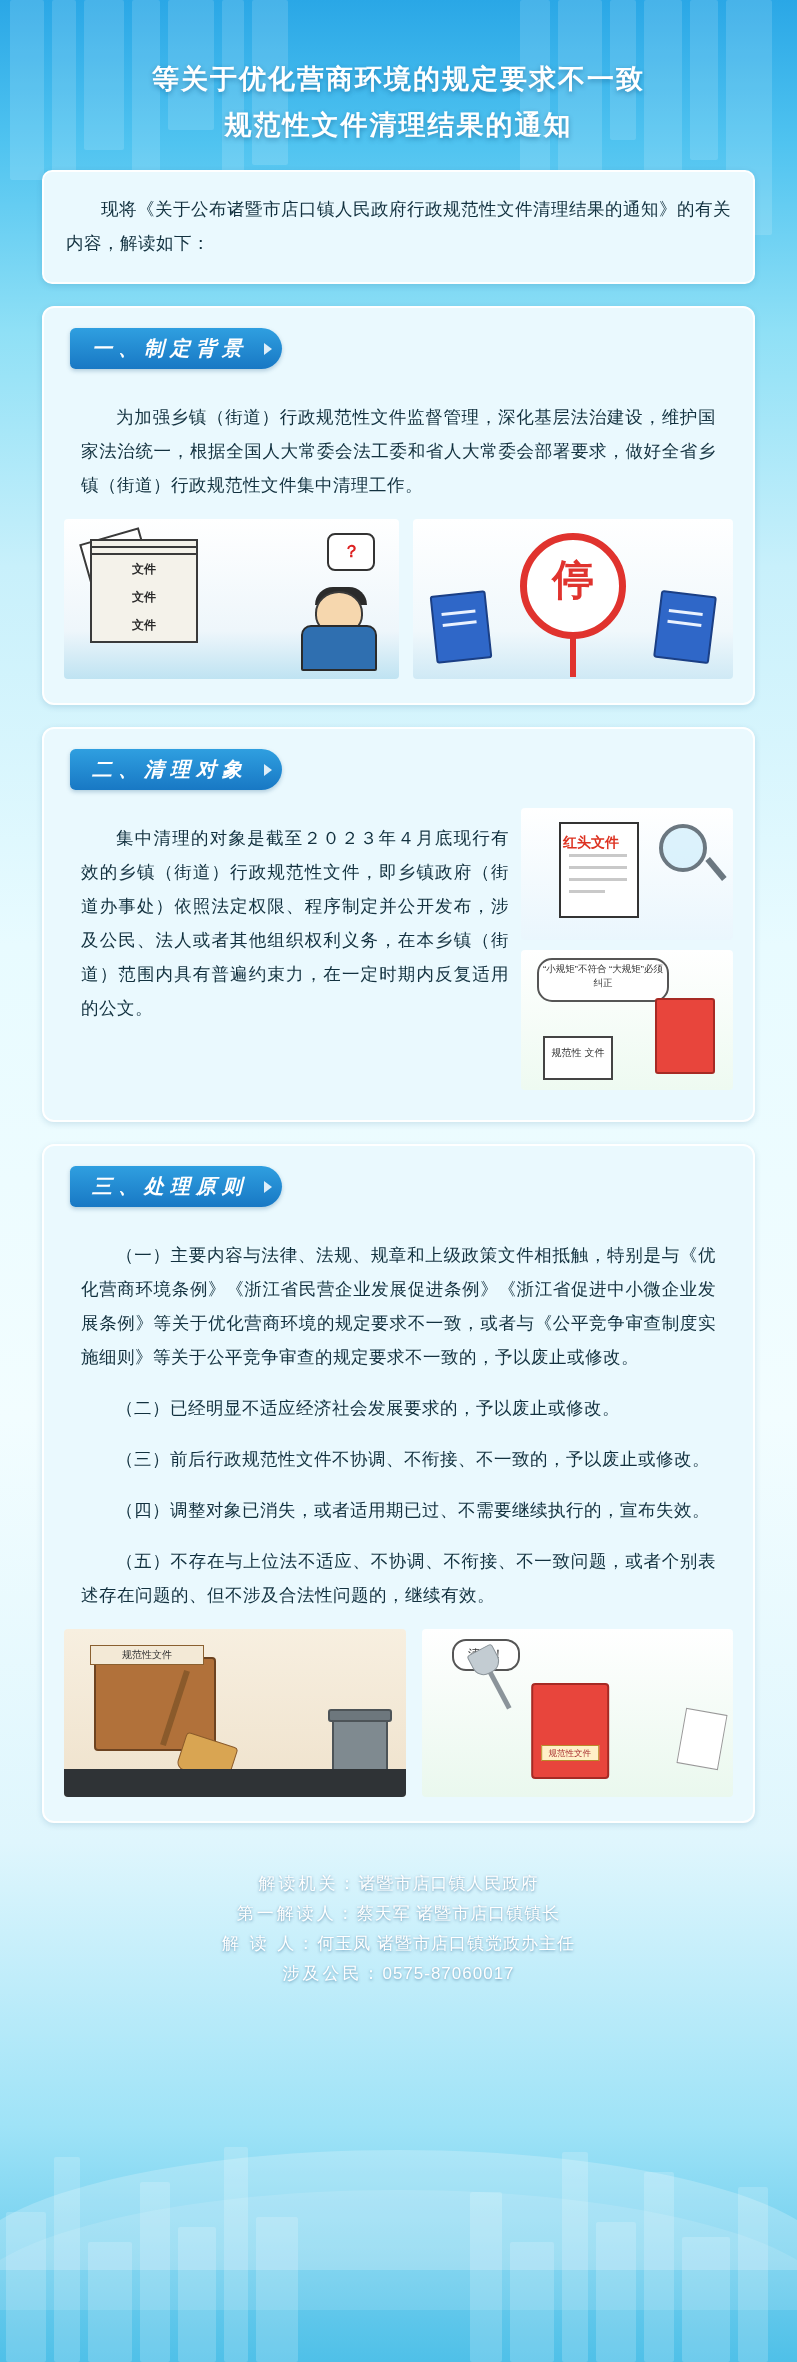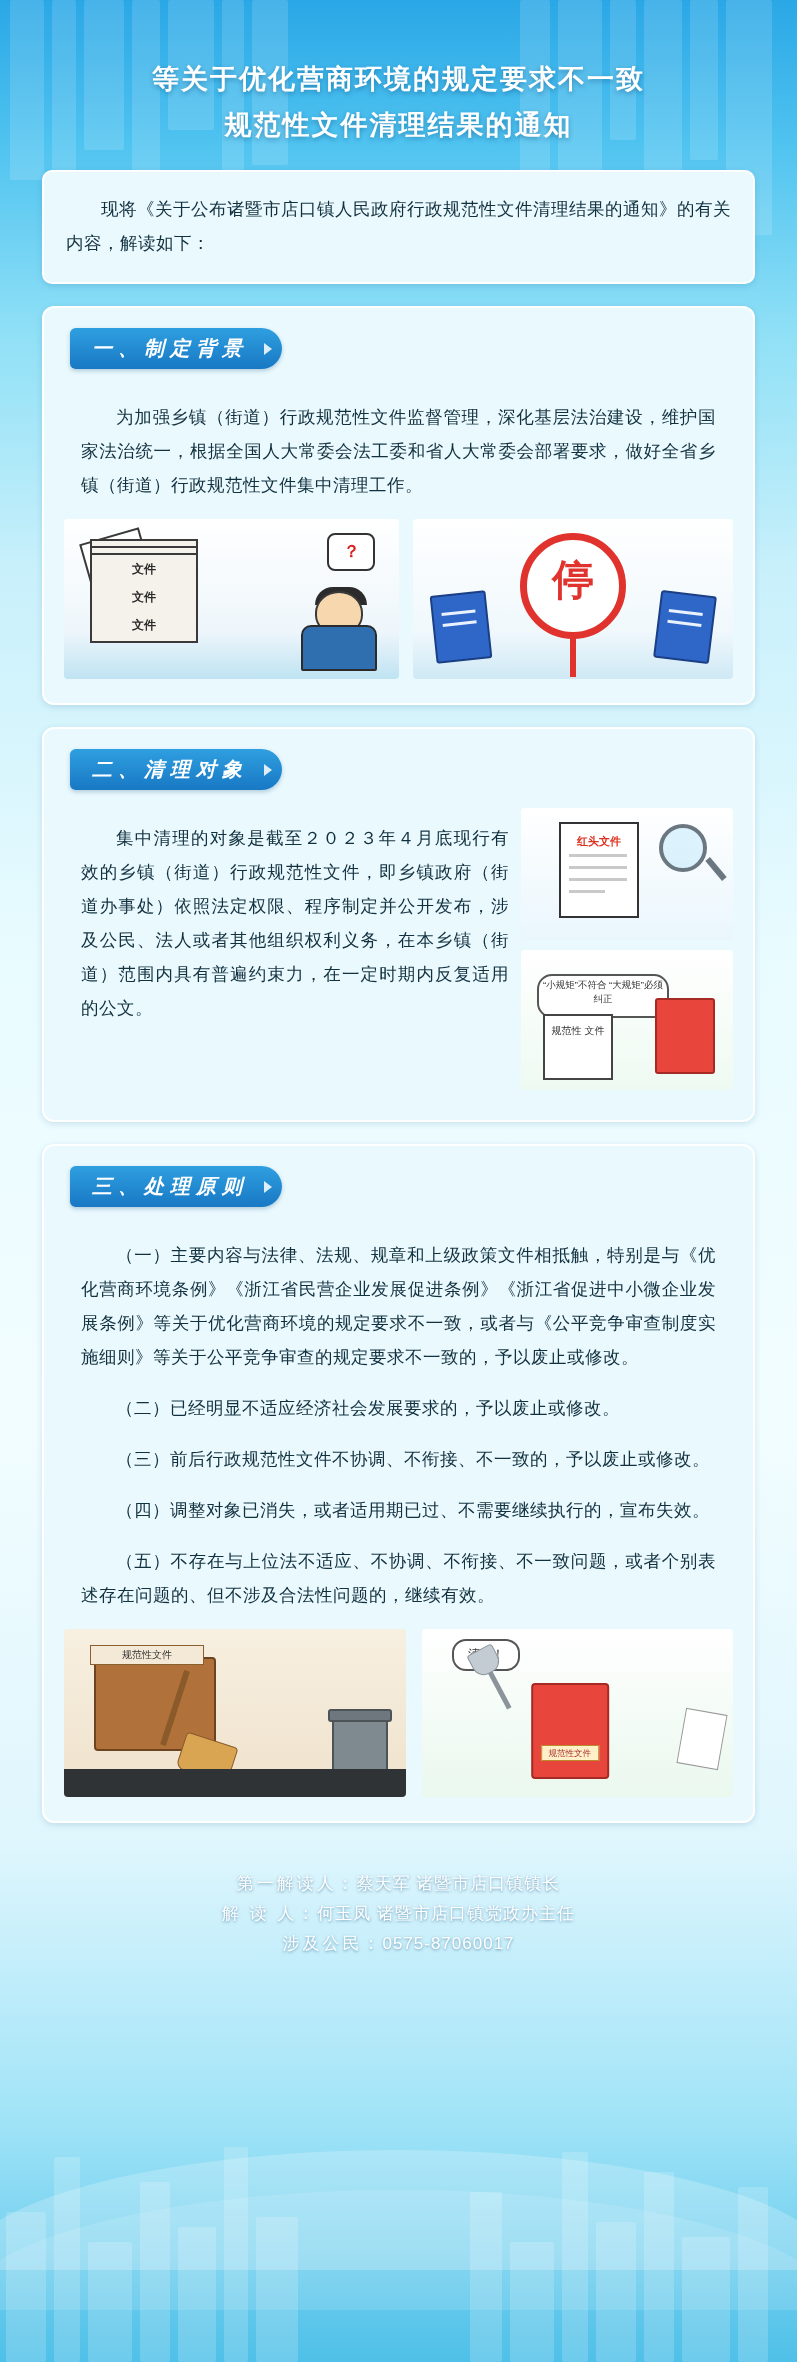--- a/index.html
+++ b/index.html
@@ -258,21 +258,21 @@
     margin-bottom: 10px;
   }
   .paper-red {
     position: absolute;
     left: 38px; top: 14px;
     width: 76px; height: 92px;
     background: #ffffff;
     border: 2px solid #333;
   }
   .paper-red .ln { position:absolute; left:8px; width:58px; height:3px; background:#c9c9c9; }
-  .paper-red .hdr { position:absolute; left:16px; top:10px; font-size:11px; color:#d32; font-weight:bold; }
+  .paper-red .hdr { position:absolute; left:2px; top:10px; font-size:14px; color:#d32; font-weight:bold; }
   .magnifier {
     position: absolute;
     right: 26px; top: 16px;
     width: 40px; height: 40px;
     border: 4px solid #6b7780;
     border-radius: 50%;
     background: rgba(200,235,250,0.6);
   }
   .magnifier:after {
     content:"";
@@ -285,21 +285,21 @@
   .illus3 {
     position: relative;
     width: 212px;
     height: 140px;
     background: linear-gradient(180deg,#ffffff 0%, #eefaf1 100%);
     border-radius: 4px;
     overflow: hidden;
   }
   .bubble-wide {
     position: absolute;
-    left: 16px; top: 24px;
+    left: 16px; top: 8px;
     width: 132px; height: 44px;
     background: #ffffff;
     border: 2px solid #555;
     border-radius: 15px;
     font-size: 9.5px;
     color: #333;
     text-align: center;
     line-height: 14px;
     padding-top: 2px;
     box-sizing: border-box;
@@ -308,21 +308,21 @@
     position: absolute;
     right: 18px; bottom: 16px;
     width: 56px; height: 72px;
     background: #e8453c;
     border: 2px solid #a62a24;
     border-radius: 3px;
   }
   .sign-board {
     position: absolute;
     left: 22px; bottom: 10px;
-    width: 70px; height: 66px;
+    width: 70px; height: 44px;
     background: #ffffff;
     border: 2px solid #444;
     font-size: 10px;
     color: #333;
     text-align: center;
     padding-top: 8px;
     box-sizing: border-box;
     line-height: 14px;
   }
 
@@ -608,20 +608,23 @@
           <div class="red-book2">
             <div class="lbl">规范性文件</div>
           </div>
           <div class="paper-white"></div>
         </div>
       </div>
     </div>
 
     <div class="footer">
       <div class="footer-line">
+        <span class="lbl">解读机关：</span><span>诸暨市店口镇人民政府</span>
+      </div>
+      <div class="footer-line">
         <span class="lbl">第一解读人：</span><span>蔡天军  诸暨市店口镇镇长</span>
       </div>
       <div class="footer-line">
         <span class="lbl">解  读  人：</span><span>何玉凤  诸暨市店口镇党政办主任</span>
       </div>
       <div class="footer-line">
         <span class="lbl">涉及公民：</span><span>0575-87060017</span>
       </div>
     </div>
 

